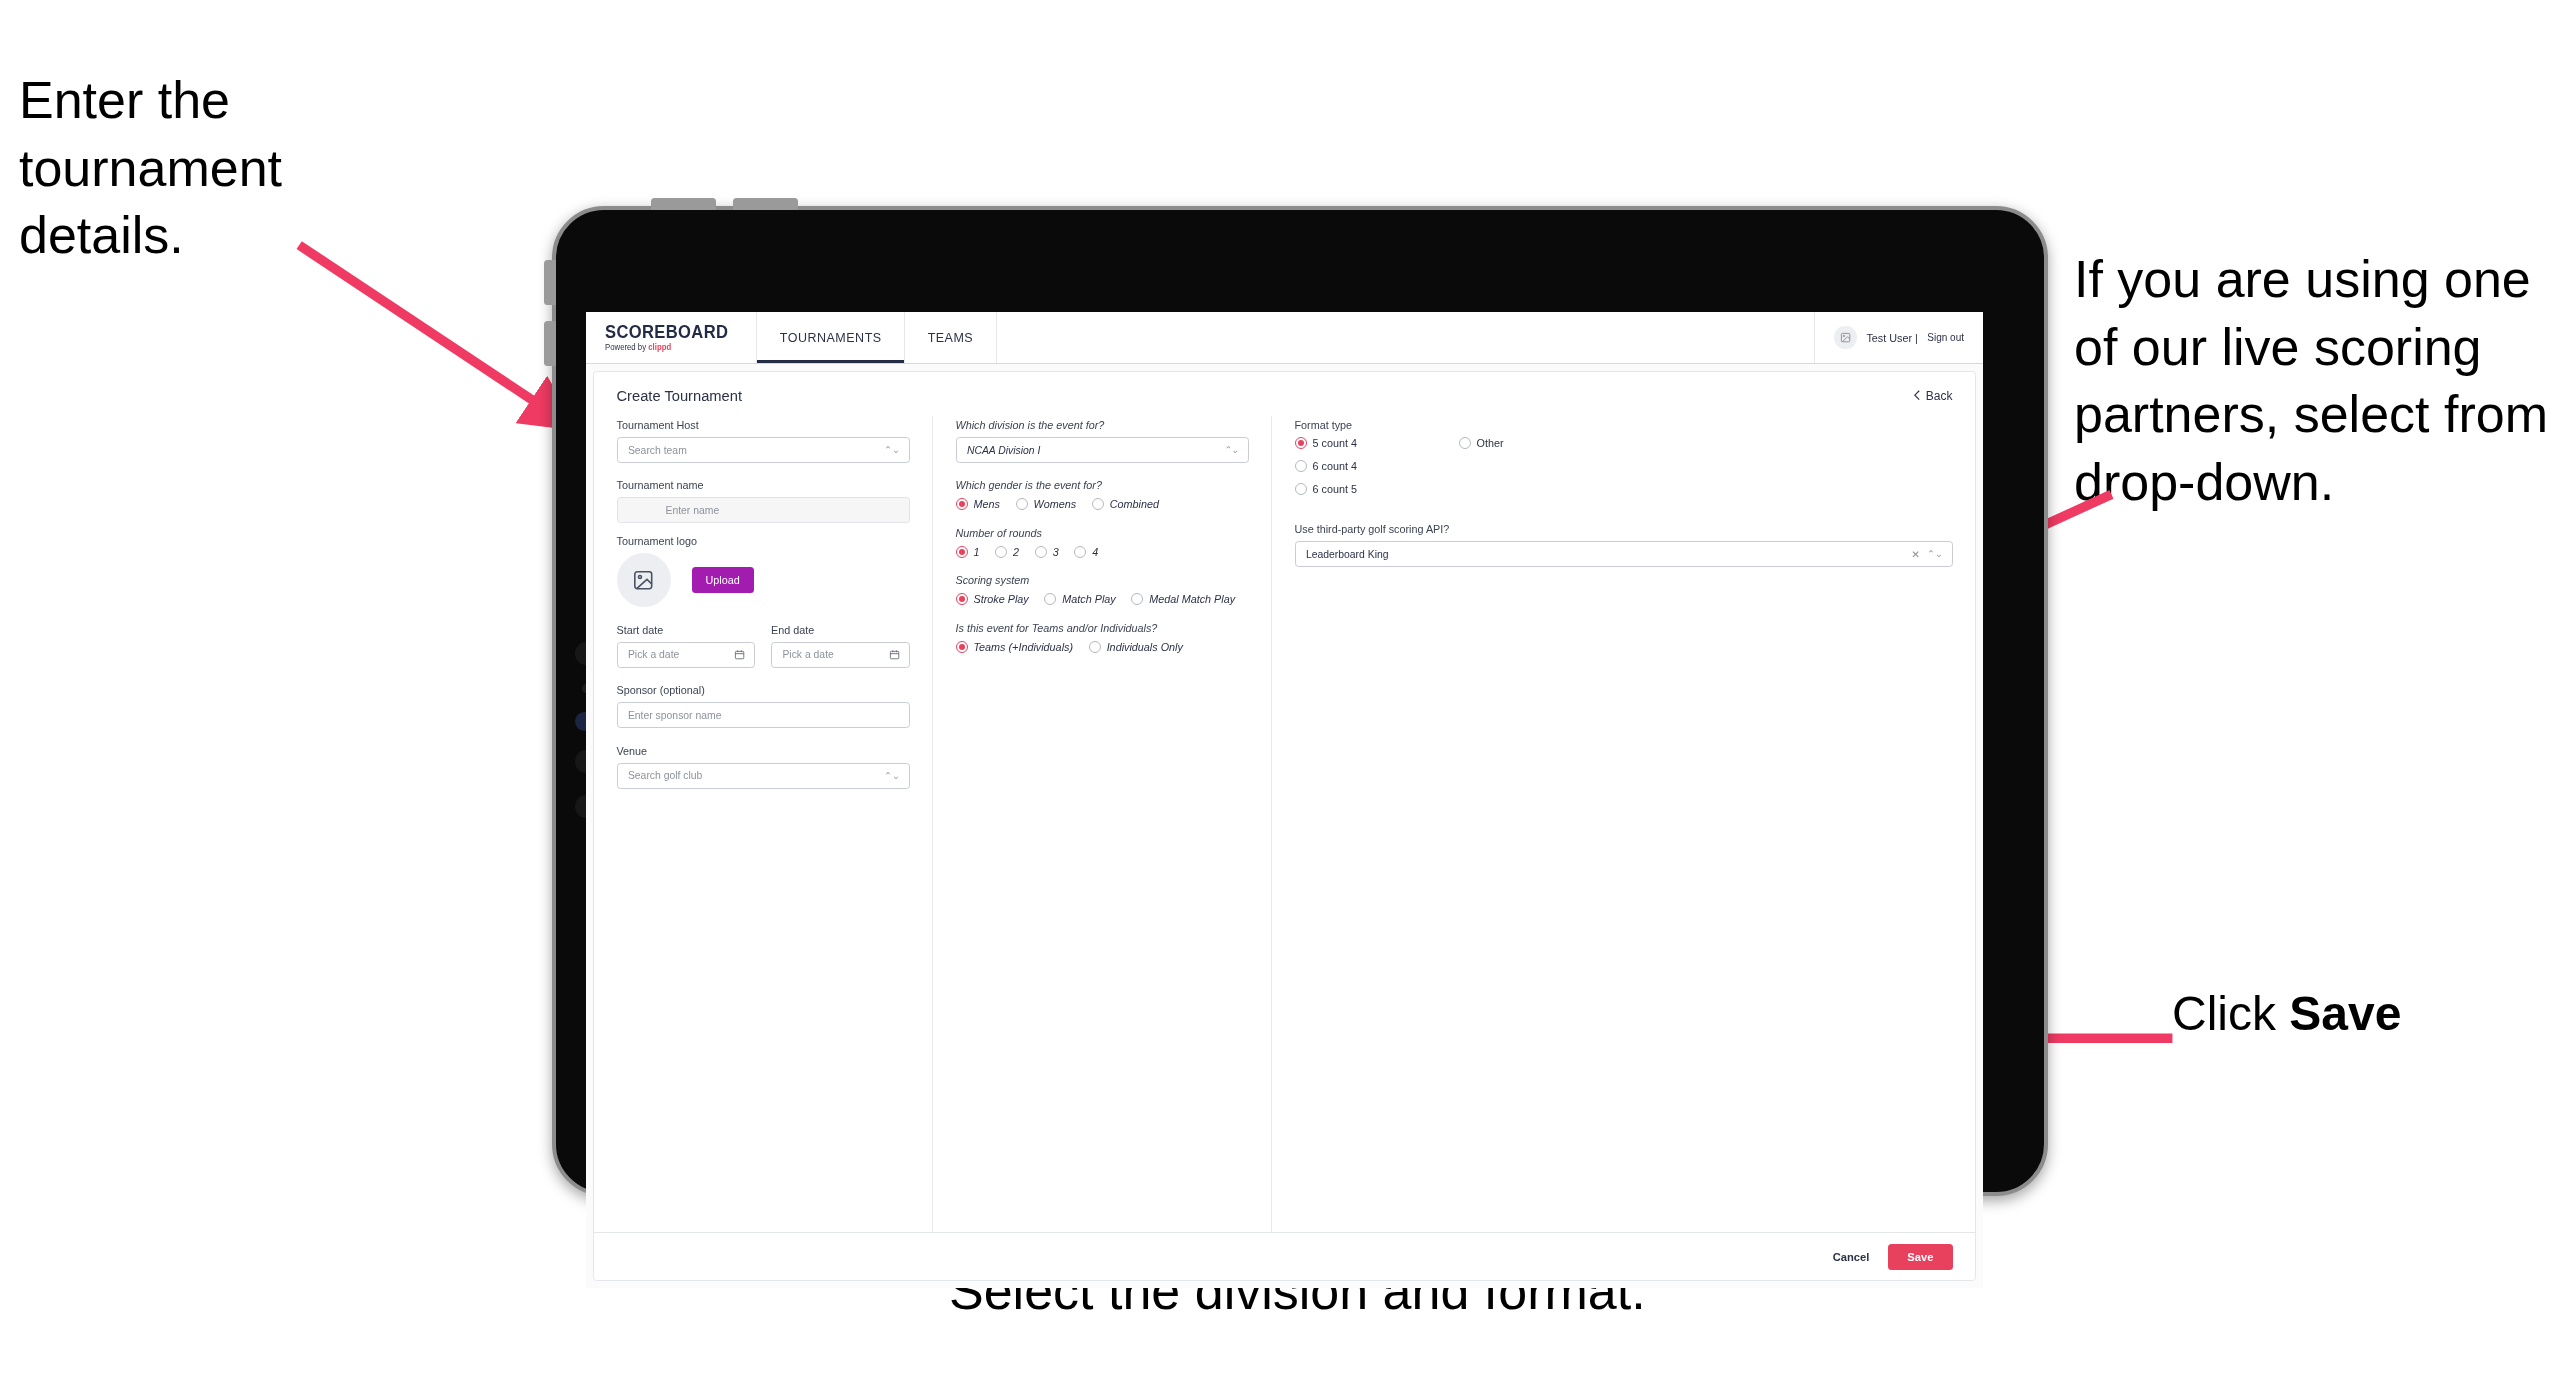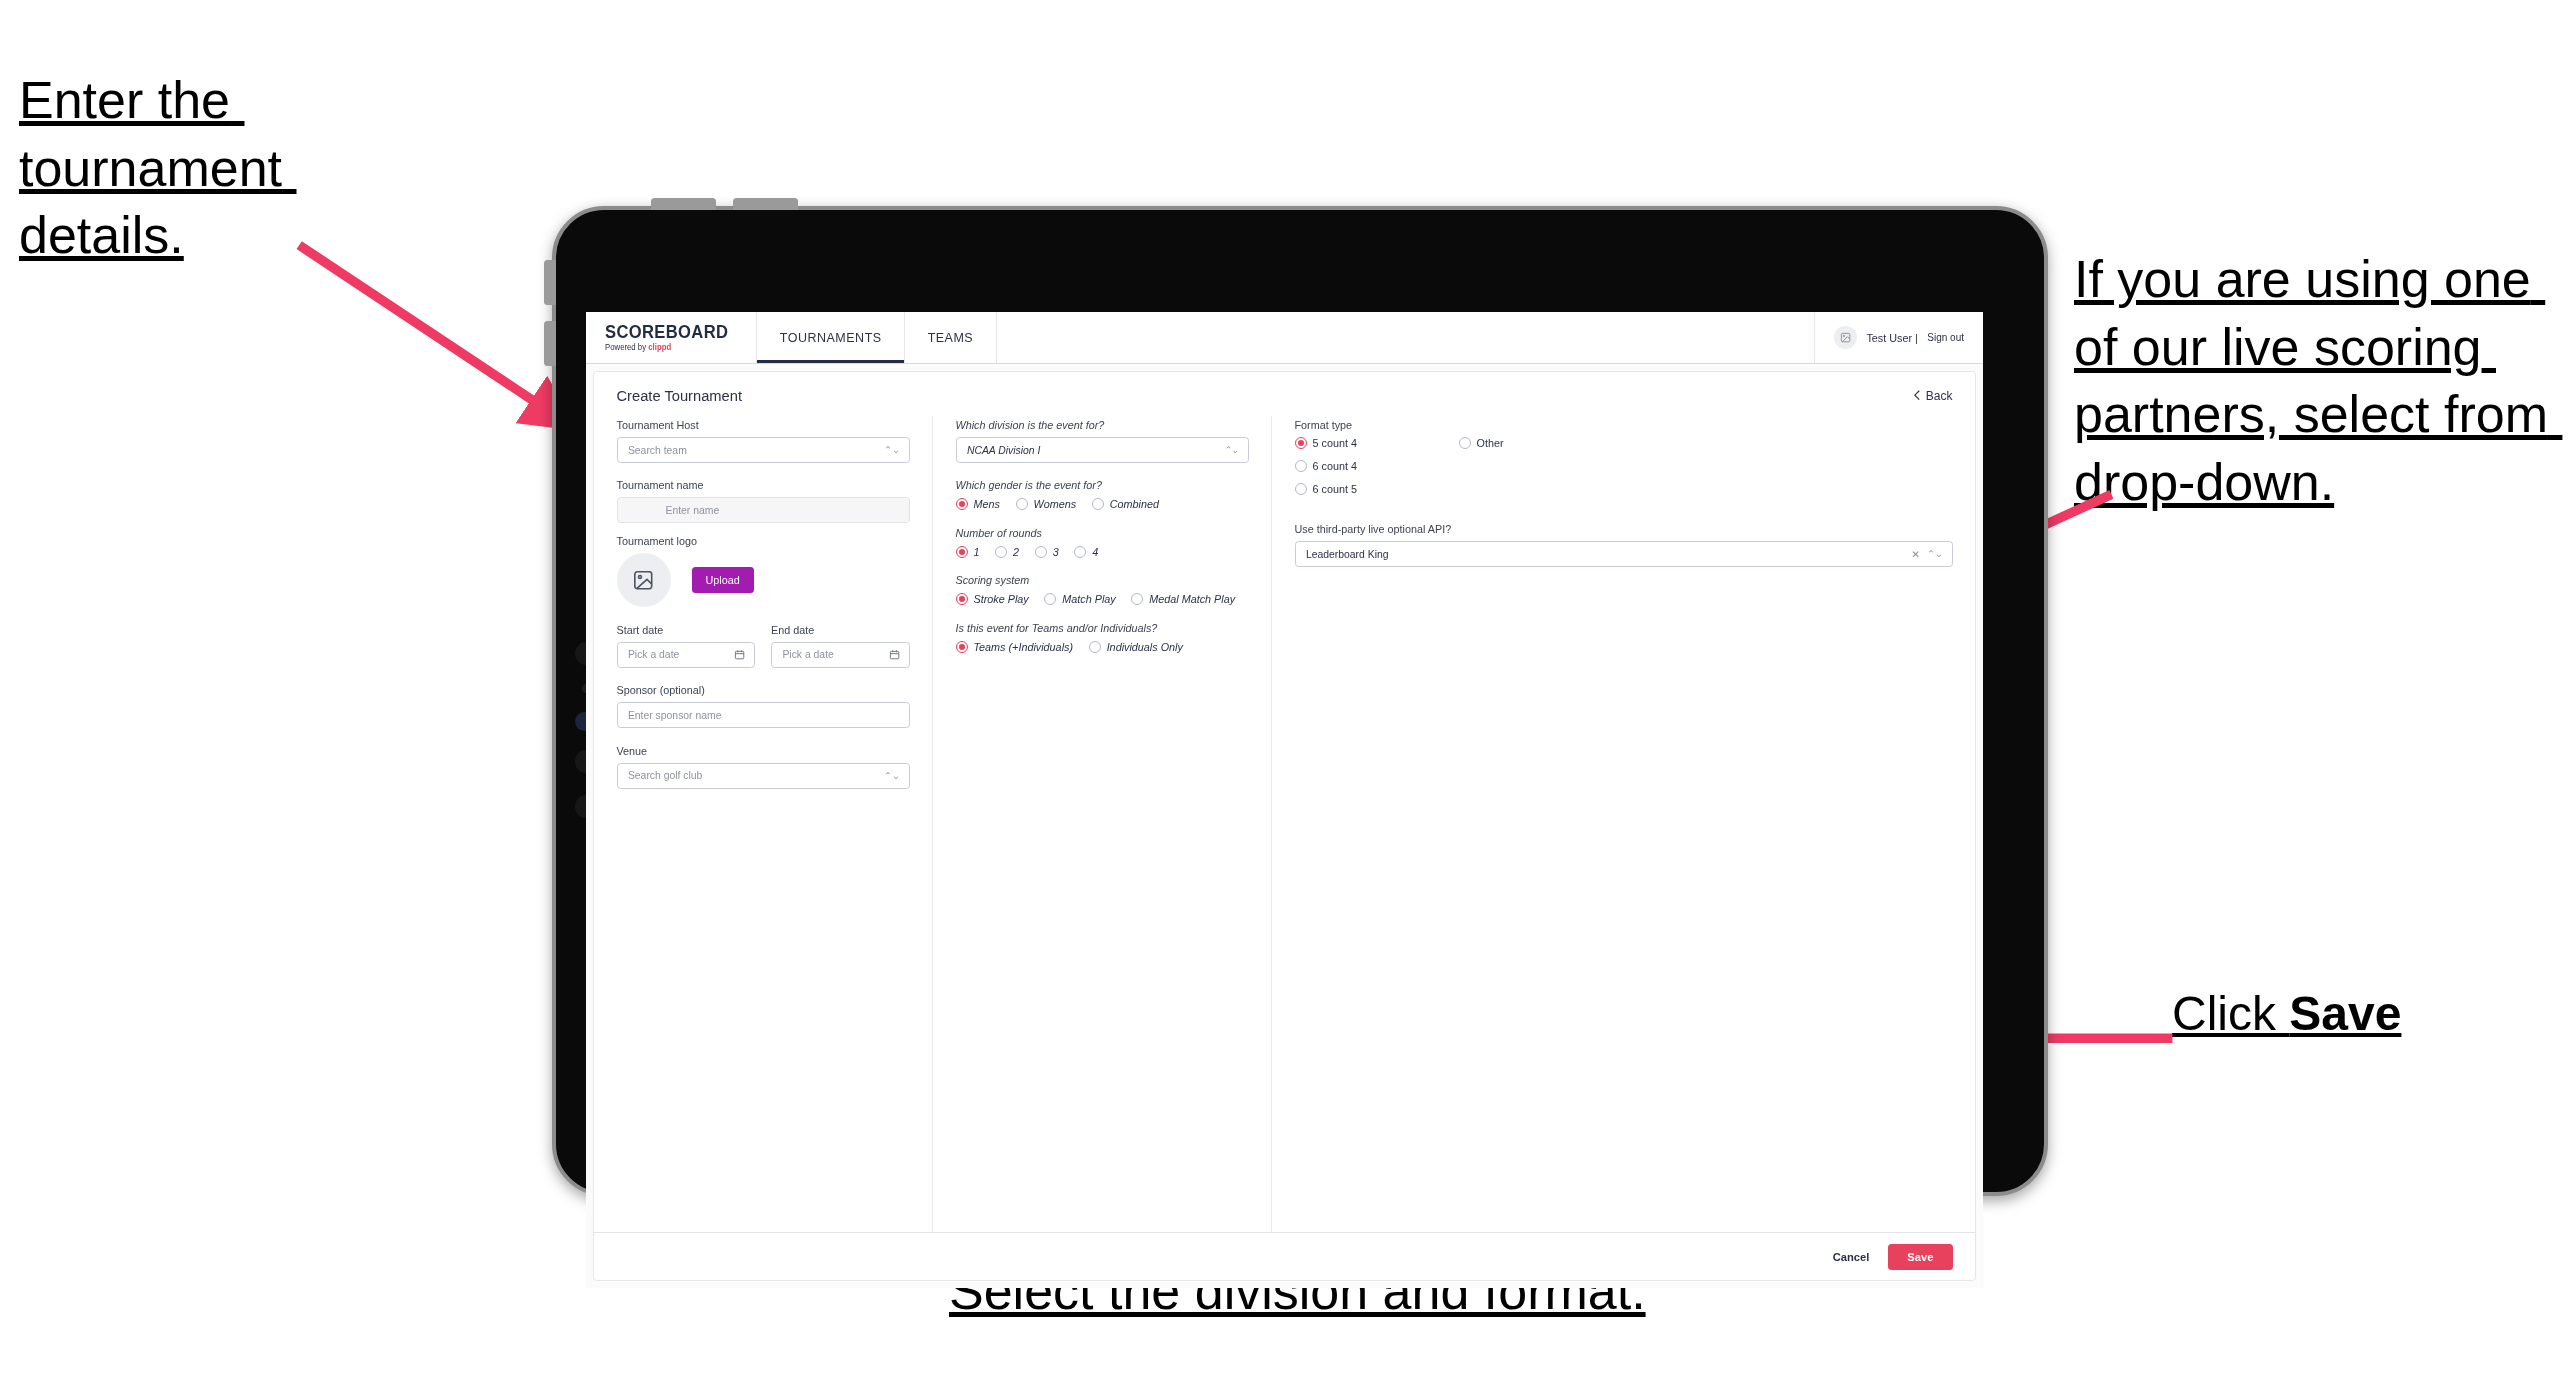--- a/index.html
+++ b/index.html
@@ -15,21 +15,20 @@
   #stage { position: relative; width: 2576px; height: 1386px; background: #fff; }
 
   
   .annot {
     position: absolute;
     color: #000;
     font-family: "Liberation Sans", sans-serif;
     font-weight: 400;
     line-height: 1.30;
     white-space: pre-wrap;
-    text-decoration: underline;
   }
   #annot-enter-details { left: 19px; top: 67px; width: 372px; font-size: 52px; }
   #annot-live-scoring  { left: 2074px; top: 246px; width: 493px; font-size: 52px; }
   #annot-click-save    { left: 2172px; top: 983px; font-size: 48px; white-space: nowrap; }
   #annot-click-save .bold { font-weight: 700; }
   #annot-select-division { left: 949px; top: 1258px; font-size: 52px; white-space: nowrap; }
 
   .arrow-svg { position: absolute; overflow: visible; pointer-events: none; }
 
   
@@ -493,21 +492,21 @@
               <div id="format-right">
                 <div class="radio-opt">
                   <span class="rb"></span>
                   <span class="rb-label">Other</span>
                 </div>
               </div>
             </div>
 
             <div class="gap-md"></div>
 
-            <label class="fld-label">Use third-party live optional API?</label>
+            <label class="fld-label">Use third-party golf scoring API?</label>
             <div class="input filled">
               <span class="val">Leaderboard King</span>
               <span class="clearx">✕</span>
               <span class="caret-ud">⌃⌄</span>
             </div>
           </div>
         </div>
 
         <div id="card-foot">
           <div id="cancel-btn">

